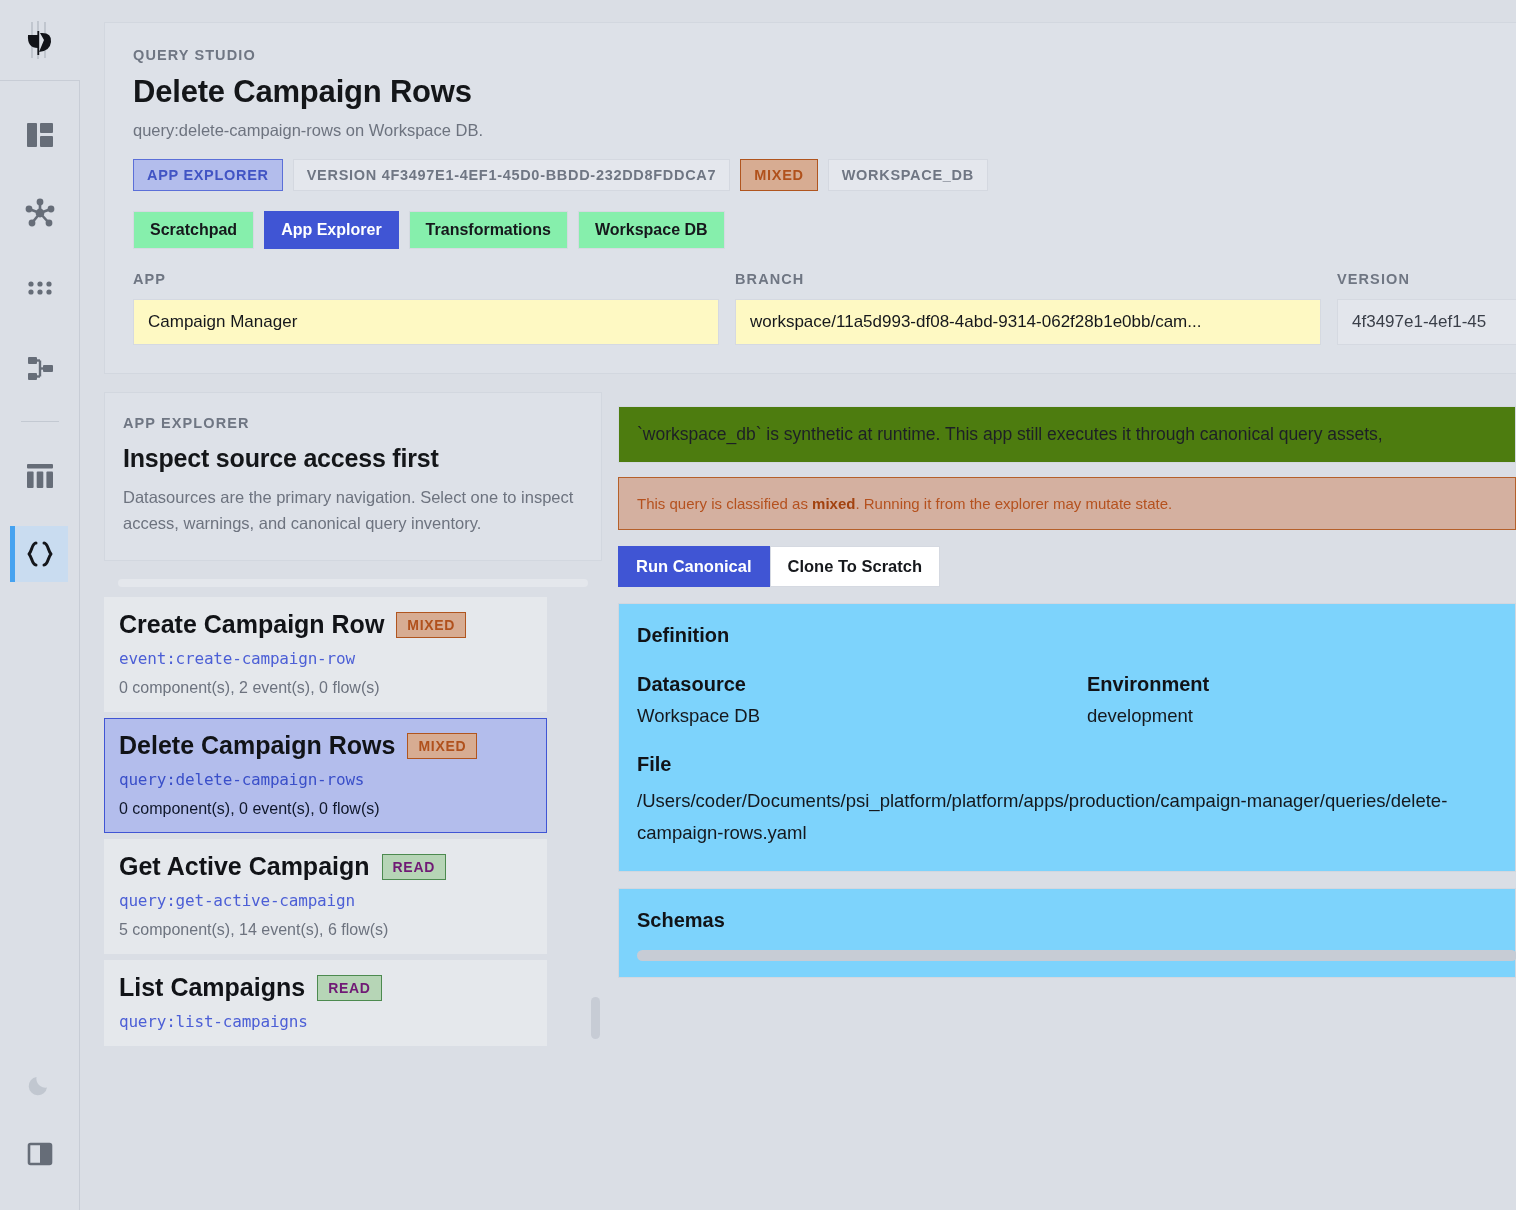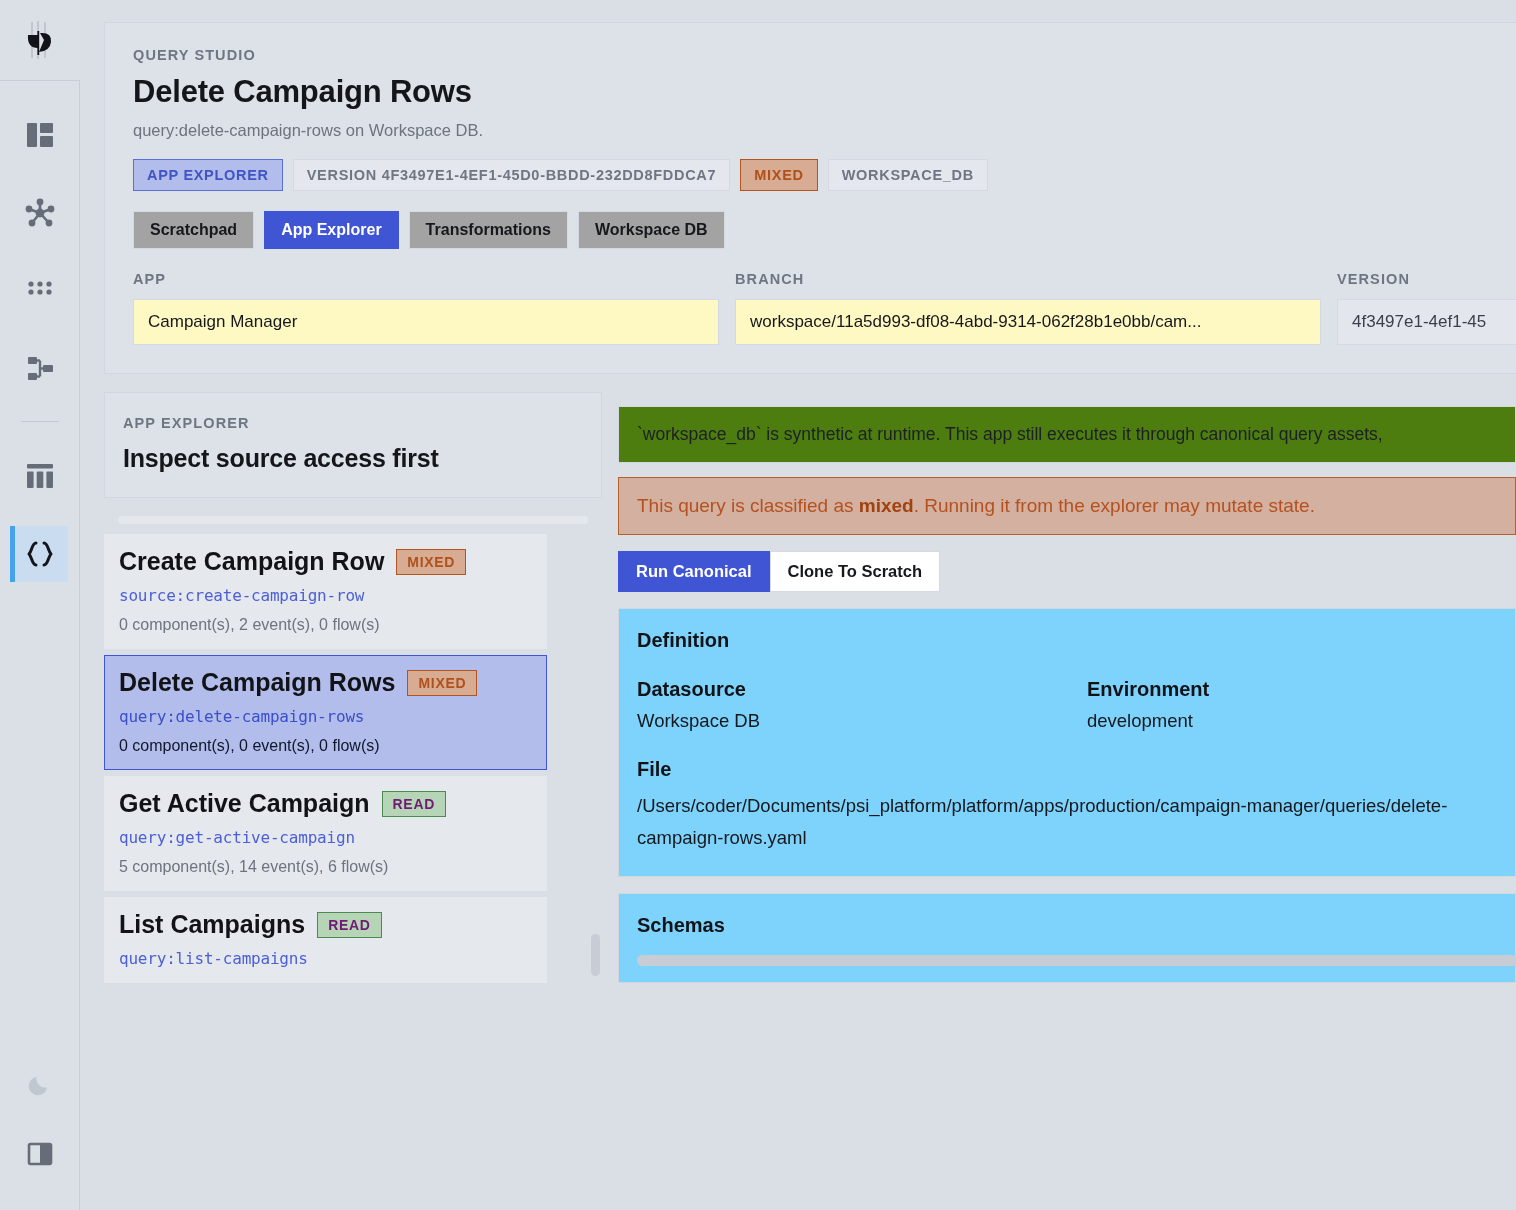--- a/index.html
+++ b/index.html
@@ -78,21 +78,21 @@
     font-size: 14.5px; font-weight: 700; letter-spacing: 0.7px;
     padding: 7px 13px; border: 1px solid #d4d8e0; background: #e4e7ed;
     color: #6f7683; display: flex; align-items: center; white-space: nowrap;
   }
   .chip.accent { background: #b3bdec; border-color: #5b6fd8; color: #4154c4; }
   .chip.warn   { background: #d7ac92; border-color: #b0551f; color: #b0511c; }
 
   .tabs { display: flex; gap: 10px; margin-top: 20px; }
   .tab {
     font-size: 16px; font-weight: 700; color: #16181c;
-    background: #a3a3a3; border: 1px solid #d5d9e1;
+    background: #86efac; border: 1px solid #d5d9e1;
     padding: 9px 16px; cursor: pointer; white-space: nowrap;
   }
   .tab.sel { background: #4055d4; border-color: #4055d4; color: #ffffff; }
 
   .fields { display: flex; gap: 16px; margin-top: 22px; }
   .field-app    { width: 586px; flex: 0 0 586px; }
   .field-branch { width: 586px; flex: 0 0 586px; }
   .field-ver    { width: 330px; flex: 0 0 330px; }
   .field-label {
     font-size: 14.5px; font-weight: 700; letter-spacing: 1.1px;
@@ -153,21 +153,21 @@
     white-space: nowrap; overflow: hidden;
   }
   .note-box {
     background: #4d7c0f; border: 1px solid #d3d8e0;
     padding: 17px 18px; margin-top: 14px;
     font-size: 17.5px; color: #1d2026; white-space: nowrap; overflow: hidden;
   }
   .banner-warn {
     background: #d4b0a0; border: 1px solid #b5602a;
     padding: 17px 18px; margin-top: 14px;
-    font-size: 19px; color: #b5511e; white-space: nowrap; overflow: hidden;
+    font-size: 15px; color: #b5511e; white-space: nowrap; overflow: hidden;
   }
   .banner-warn b { font-weight: 700; color: #a2420f; }
 
   .actions { display: flex; gap: 0; margin-top: 16px; }
   .btn {
     font-size: 16.5px; font-weight: 700; padding: 10px 17px;
     border: 1px solid #d5d9e1; background: #ffffff; color: #16181c; cursor: pointer;
   }
   .btn.primary { background: #4055d4; border-color: #4055d4; color: #ffffff; }
 
@@ -341,31 +341,32 @@
         </div>
       </div>
     </section>
 
     <div class="split">
 
       <section class="lpanel">
         <div class="lpanel-head">
           <div class="eyebrow">APP EXPLORER</div>
           <h2 class="lpanel-title">Inspect source access first</h2>
+          <p class="lpanel-desc">Datasources are the primary navigation. Select one to inspect access, warnings, and canonical query inventory.</p>
         </div>
 
         <div class="qlist">
           <div class="qlist-topbar"></div>
 
           <div class="qitem">
             <div class="qitem-row1">
               <span class="qitem-name">Create Campaign Row</span>
               <span class="badge">MIXED</span>
             </div>
-            <div class="qitem-code">source:create-campaign-row</div>
+            <div class="qitem-code">event:create-campaign-row</div>
             <div class="qitem-meta">0 component(s), 2 event(s), 0 flow(s)</div>
           </div>
 
           <div class="qitem sel">
             <div class="qitem-row1">
               <span class="qitem-name">Delete Campaign Rows</span>
               <span class="badge">MIXED</span>
             </div>
             <div class="qitem-code">query:delete-campaign-rows</div>
             <div class="qitem-meta">0 component(s), 0 event(s), 0 flow(s)</div>

